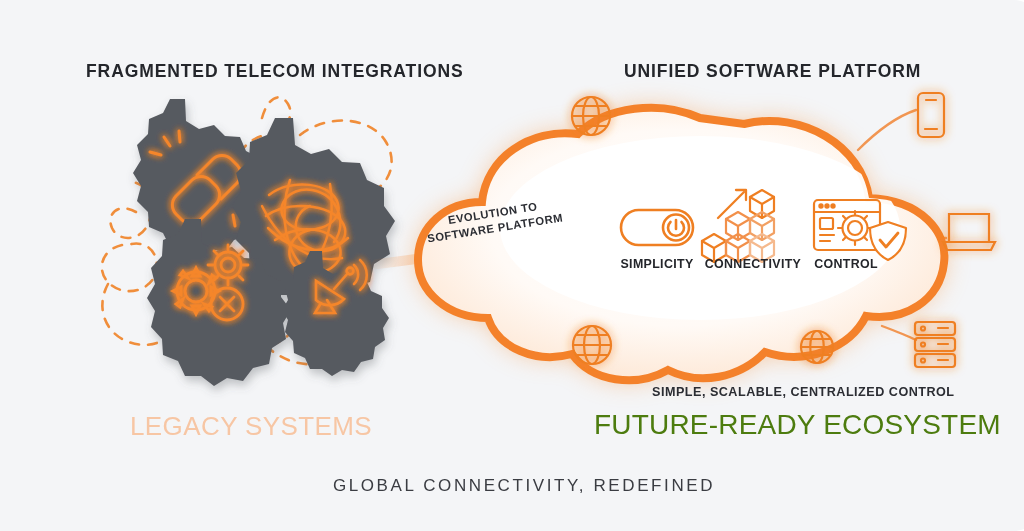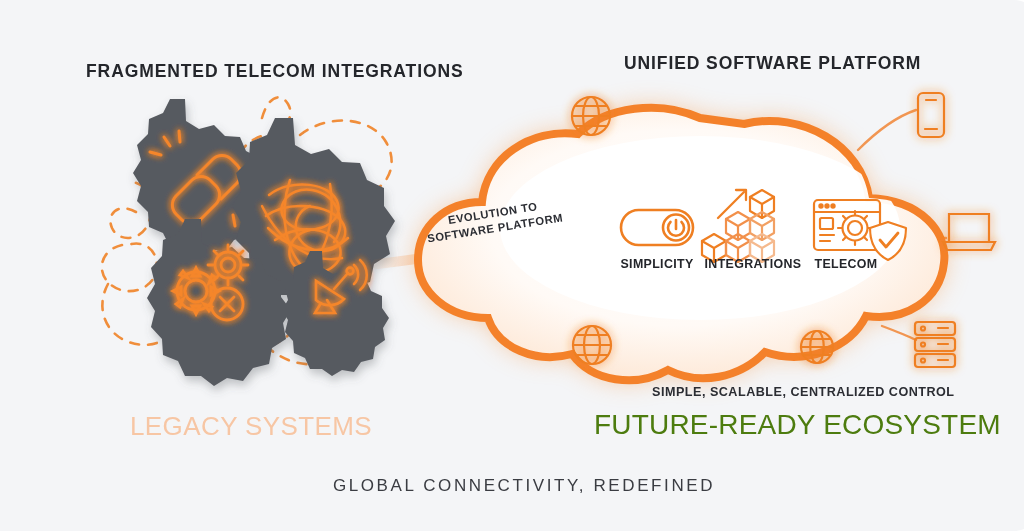--- a/index.html
+++ b/index.html
@@ -3,21 +3,21 @@
 <meta charset="utf-8">
 <style>
   html,body{margin:0;padding:0;background:#ffffff;}
   body{width:1024px;height:531px;overflow:hidden;font-family:"Liberation Sans",sans-serif;}
   #canvas{position:relative;width:1024px;height:531px;background:#f4f5f7;
           border-radius:0 26px 26px 0;overflow:hidden;padding-left:16px;}
   #canvas::after{content:"";position:absolute;inset:0;pointer-events:none;}
 
   .hdr{position:absolute;font-weight:700;font-size:17.5px;letter-spacing:.9px;color:#24262b;white-space:nowrap;}
   #hdr-left{left:86px;top:61px;}
-  #hdr-right{left:624px;top:53px;text-align:center;}
+  #hdr-right{left:624px;top:61px;text-align:center;}
 
   .sub{position:absolute;font-weight:700;font-size:12.6px;letter-spacing:.5px;color:#2b2d33;white-space:nowrap;}
   #sub-left{left:127px;top:385px;}
   #sub-right{left:612px;top:385px;margin-left:40px;}
 
   .big{position:absolute;font-weight:400;white-space:nowrap;}
   #big-left{left:130px;top:411px;font-size:26px;letter-spacing:.4px;color:#f7c6a4;}
   #big-right{left:594px;top:409px;font-size:28px;letter-spacing:.2px;color:#4d7c0f;}
 
   #footer{position:absolute;left:8px;right:0;top:476px;text-align:center;font-size:17px;
@@ -281,22 +281,22 @@
 
   <div class="hdr" id="hdr-left">FRAGMENTED TELECOM INTEGRATIONS</div>
   <div class="hdr" id="hdr-right">UNIFIED SOFTWARE PLATFORM</div>
 
   <div id="evo-label">
     <div>EVOLUTION TO</div>
     <div>SOFTWARE PLATFORM</div>
   </div>
 
   <div class="pill-label" id="lab-0">SIMPLICITY</div>
-  <div class="pill-label" id="lab-1">INTEGRATIONS</div>
-  <div class="pill-label" id="lab-2">TELECOM</div>
+  <div class="pill-label" id="lab-1">CONNECTIVITY</div>
+  <div class="pill-label" id="lab-2">CONTROL</div>
 
   <div class="big" id="big-left">LEGACY SYSTEMS</div>
 
   <div class="sub" id="sub-right">SIMPLE, SCALABLE, CENTRALIZED CONTROL</div>
   <div class="big" id="big-right">FUTURE-READY ECOSYSTEM</div>
 
   <div id="footer">GLOBAL CONNECTIVITY, REDEFINED</div>
 </div>
 
 </body></html>

